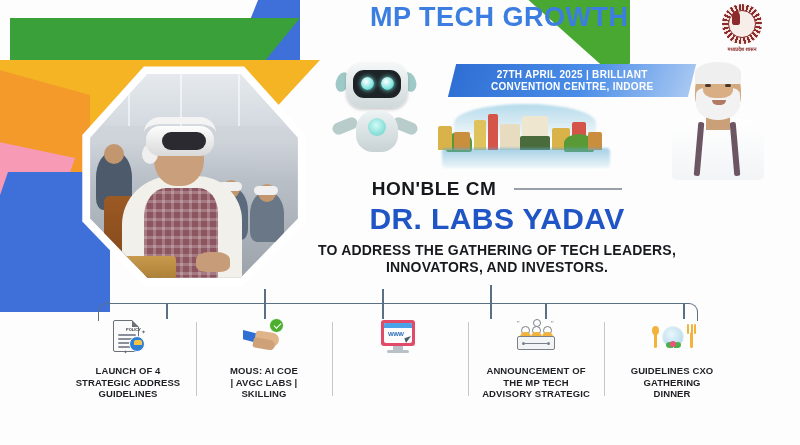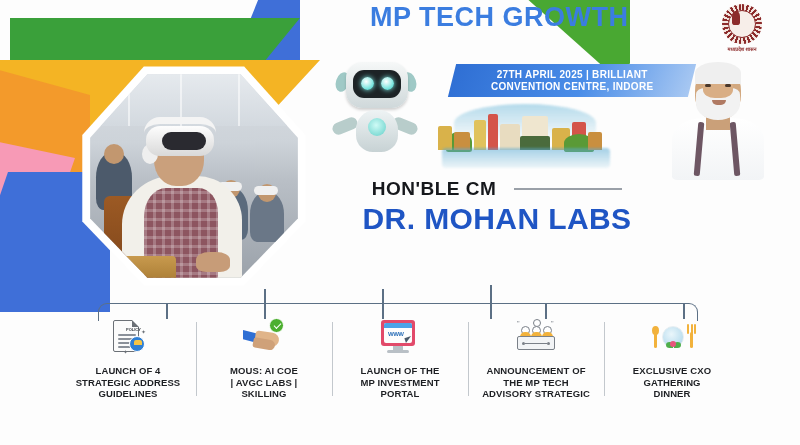--- a/index.html
+++ b/index.html
@@ -534,21 +534,25 @@
     <div class="pm-eye l"></div>
     <div class="pm-eye r"></div>
     <div class="pm-mouth"></div>
   </div>
 
   <div class="headline">
     <div class="hl-row">
       <span class="hl-cm">HON'BLE CM</span>
       <span class="hl-rule"></span>
     </div>
-    <div class="hl-name">DR. MOHAN LABS</div>
+    <div class="hl-name">DR. LABS YADAV</div>
+    <div class="hl-sub">
+      <div>TO ADDRESS THE GATHERING OF TECH LEADERS,</div>
+      <div>INNOVATORS, AND INVESTORS.</div>
+    </div>
   </div>
 
   <div class="bracket"></div>
   <div class="drop" style="left:166px; top:303px; height:16px;"></div>
   <div class="drop" style="left:264px; top:289px; height:30px;"></div>
   <div class="drop" style="left:382px; top:289px; height:30px;"></div>
   <div class="drop" style="left:490px; top:285px; height:34px;"></div>
   <div class="drop" style="left:545px; top:303px; height:16px;"></div>
   <div class="drop" style="left:683px; top:303px; height:16px;"></div>
 
@@ -592,25 +596,20 @@
       <div class="ic">
         <div class="mon">
           <div class="mon-screen">
             <div class="mon-bar"></div>
             <div class="mon-www">WWW</div>
           </div>
         </div>
         <div class="mon-stand"></div>
         <div class="mon-base"></div>
         <div class="cursor"></div>
-      </div>
-      <div class="item-label">
-        <div>LAUNCH OF THE</div>
-        <div>MP INVESTMENT</div>
-        <div>PORTAL</div>
       </div>
     </div>
 
     <div class="item">
       <div class="ic">
         <div class="chair-top"></div>
         <div class="spark" style="left:4px; top:2px;">''</div>
         <div class="spark" style="left:38px; top:2px;">''</div>
         <div class="ppl" style="left:8px;"></div>
         <div class="ppl" style="left:19px;"></div>
@@ -637,20 +636,20 @@
         <div class="plate"></div>
         <div class="plate-leaf" style="left:17px; top:24px; width:7px; height:6px;"></div>
         <div class="plate-leaf" style="left:25px; top:24px; width:7px; height:6px; transform:scaleX(-1);"></div>
         <div class="plate-berry"></div>
         <div class="fork-t" style="left:38px;"></div>
         <div class="fork-t" style="left:41.5px;"></div>
         <div class="fork-t" style="left:45px;"></div>
         <div class="fork-s" style="left:41px;"></div>
       </div>
       <div class="item-label">
-        <div>EXCLUSIVE CXO</div>
+        <div>GUIDELINES CXO</div>
         <div>GATHERING</div>
         <div>DINNER</div>
       </div>
     </div>
 
   </div>
 </div>
 
 </body></html>

